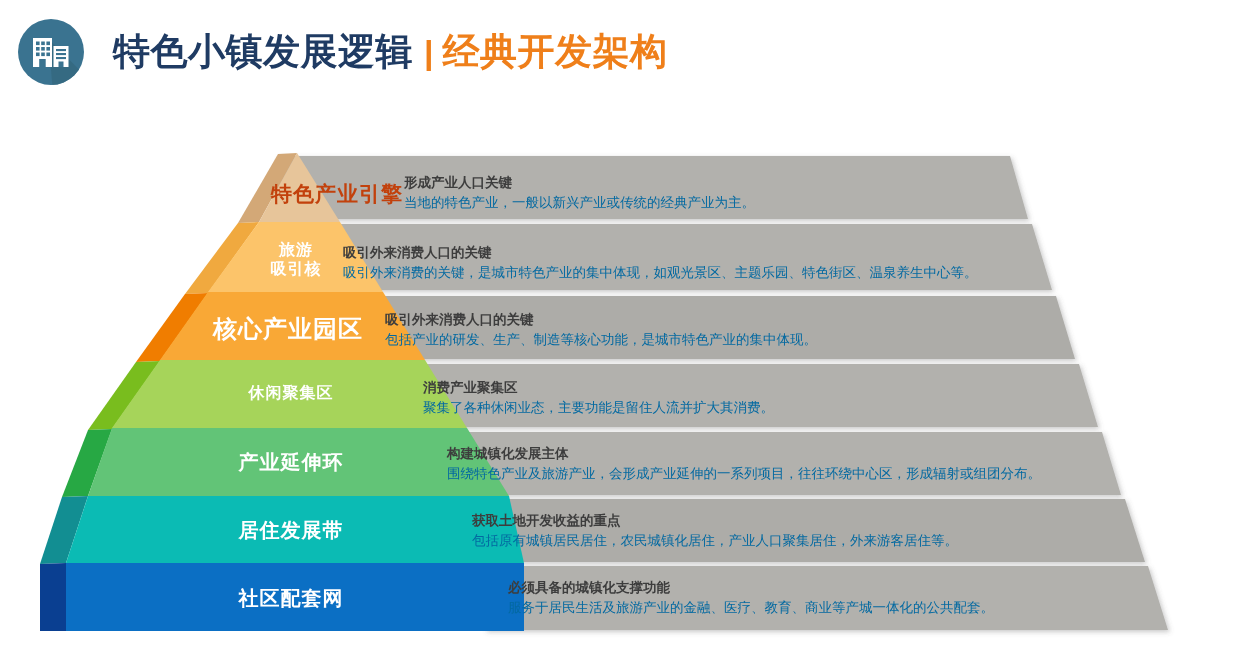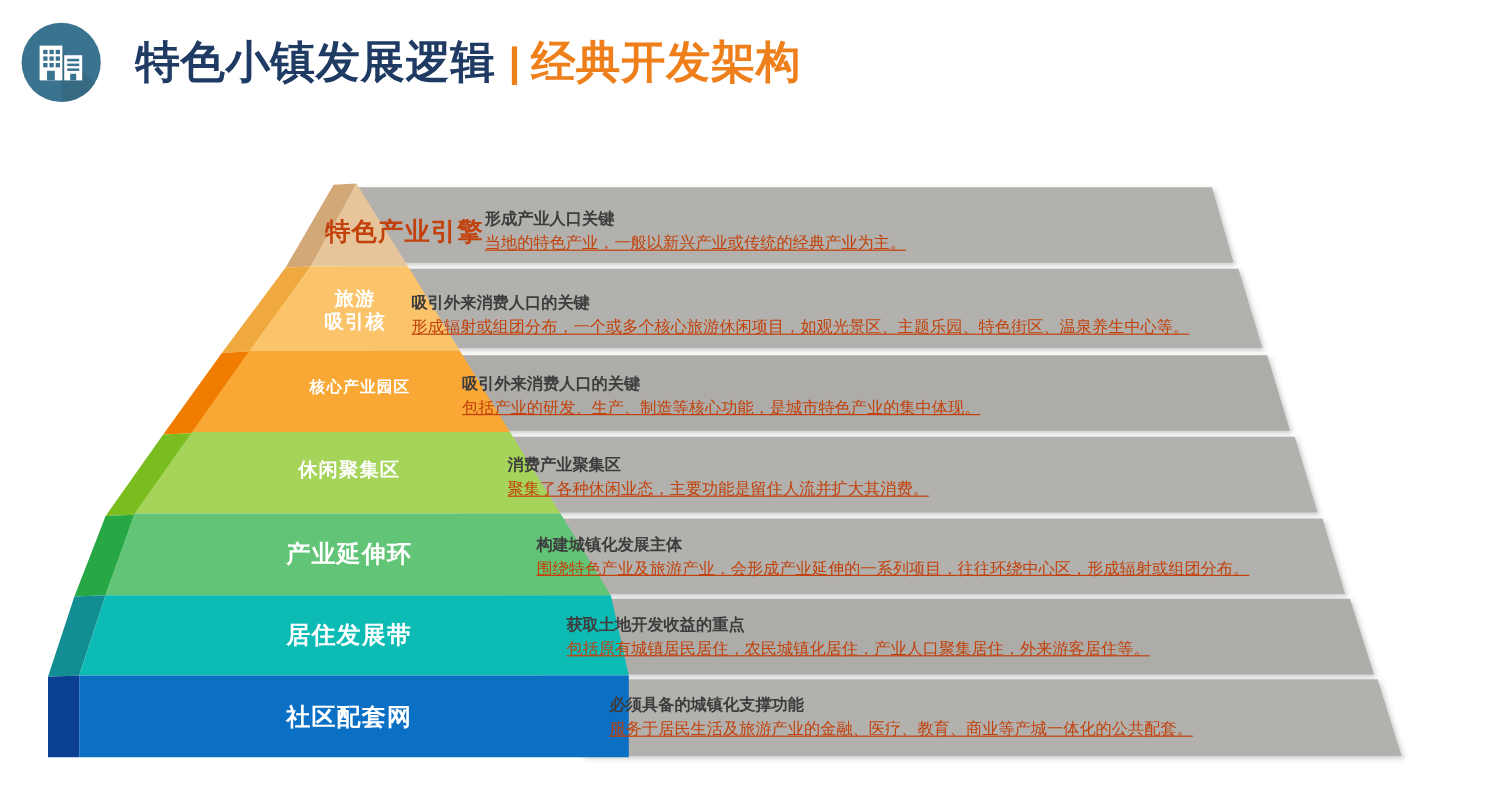--- a/index.html
+++ b/index.html
@@ -128,23 +128,22 @@
     pointer-events: none;
   }
   .desc-title {
     font-size: 13.5px;
     font-weight: bold;
     color: #3d3d3d;
     display: block;
   }
   .desc-body {
     font-size: 13.5px;
-    color: #c2410c;
+    color: #0369a1;
     display: block;
-    text-decoration: underline;
   }
 </style>
 </head>
 <body>
 
 <div id="header">
 
   <div id="brand-badge">
     <div class="circle">
       <div class="shadowwedge"></div>
@@ -220,38 +219,38 @@
     </g>
   </svg>
 
   <div class="tier-label dark" style="left:262px; top:182px; width:150px; font-size:21px;">特色产业引擎</div>
 
   <div class="tier-label two-line" style="left:236px; top:241px; width:120px; font-size:16px;">
     <span>旅游</span><br>
     <span>吸引核</span>
   </div>
 
-  <div class="tier-label" style="left:215px; top:316px; width:170px; font-size:13px;">核心产业园区</div>
+  <div class="tier-label" style="left:203px; top:316px; width:170px; font-size:24px;">核心产业园区</div>
 
   <div class="tier-label" style="left:206px; top:384px; width:170px; font-size:16px;">休闲聚集区</div>
 
   <div class="tier-label" style="left:206px; top:451px; width:170px; font-size:20px;">产业延伸环</div>
 
   <div class="tier-label" style="left:206px; top:519px; width:170px; font-size:20px;">居住发展带</div>
 
   <div class="tier-label" style="left:206px; top:587px; width:170px; font-size:20px;">社区配套网</div>
 
   <div class="desc-block" style="left:404px; top:173px;">
     <span class="desc-title">形成产业人口关键</span>
     <span class="desc-body">当地的特色产业，一般以新兴产业或传统的经典产业为主。</span>
   </div>
 
   <div class="desc-block" style="left:343px; top:243px;">
     <span class="desc-title">吸引外来消费人口的关键</span>
-    <span class="desc-body">形成辐射或组团分布，一个或多个核心旅游休闲项目，如观光景区、主题乐园、特色街区、温泉养生中心等。</span>
+    <span class="desc-body">吸引外来消费的关键，是城市特色产业的集中体现，如观光景区、主题乐园、特色街区、温泉养生中心等。</span>
   </div>
 
   <div class="desc-block" style="left:385px; top:310px;">
     <span class="desc-title">吸引外来消费人口的关键</span>
     <span class="desc-body">包括产业的研发、生产、制造等核心功能，是城市特色产业的集中体现。</span>
   </div>
 
   <div class="desc-block" style="left:423px; top:378px;">
     <span class="desc-title">消费产业聚集区</span>
     <span class="desc-body">聚集了各种休闲业态，主要功能是留住人流并扩大其消费。</span>

